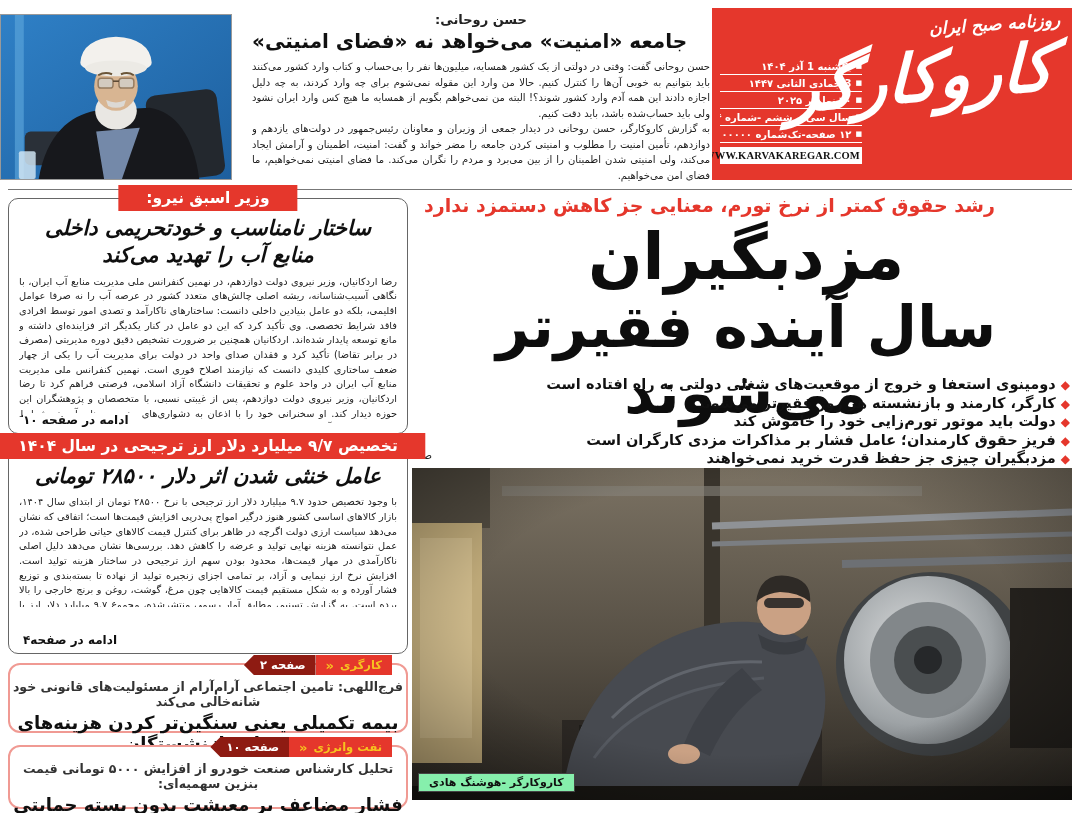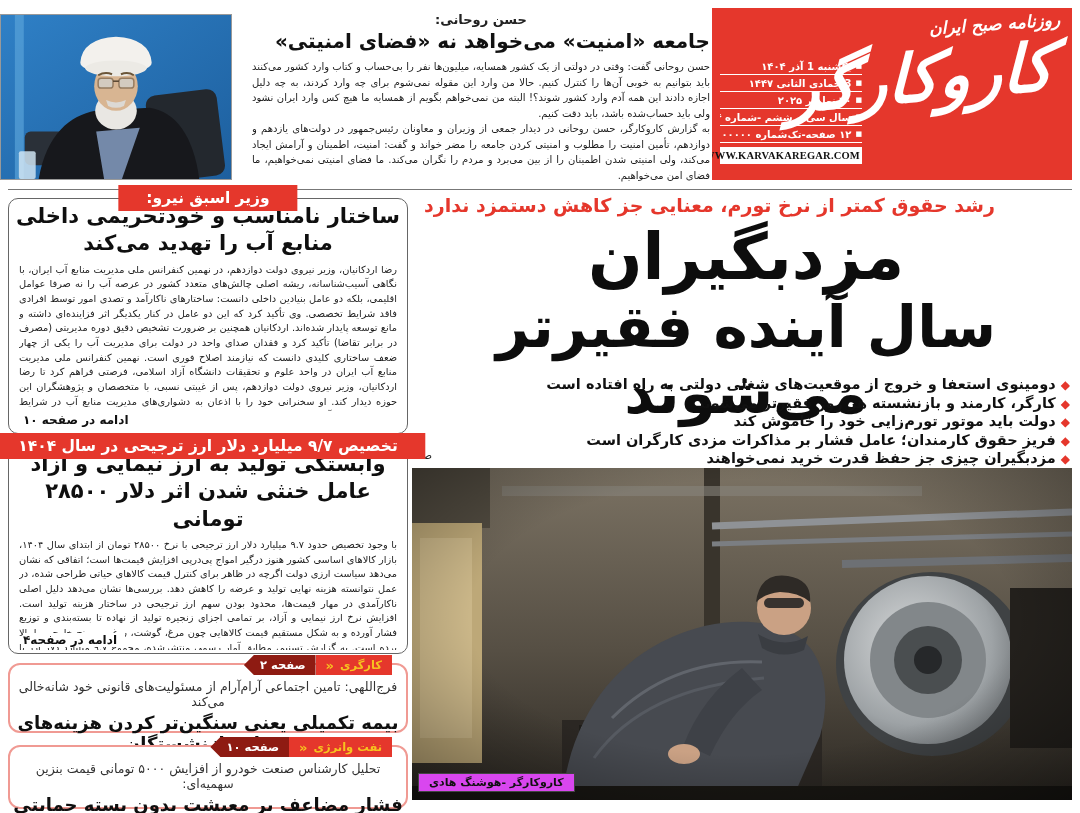--- a/index.html
+++ b/index.html
@@ -37,21 +37,21 @@
   }
 
   
   .rouhani { position:absolute; top:14px; right:848px; left:8px; width:232px; height:166px;
              border:1px solid #999; }
   .rouhani svg { display:block; width:100%; height:100%; }
 
   
   .top-story { position:absolute; top:12px; left:252px; width:458px; height:174px; overflow:hidden; }
   .top-story-kicker { text-align:center; font-size:13px; font-weight:bold; color:#222; }
-  .top-story-headline { text-align:right; font-size:20px; font-weight:900; color:#111; margin:2px 0 6px; }
+  .top-story-headline { text-align:left; font-size:20px; font-weight:900; color:#111; margin:2px 0 6px; }
   .top-story p { font-size:10px; line-height:1.55; color:#1c1c1c; text-align:justify; }
   .top-story-more { text-align:left; font-weight:bold; font-size:12px; color:#111; margin-top:2px; padding-left:28px; }
 
   .top-divider { position:absolute; top:189px; right:8px; left:8px; height:1px; background:#777; }
 
   
   .lead-kicker {
     position:absolute; top:194px; left:424px; width:648px; text-align:left;
     color:#e5372c; font-size:19px; font-weight:bold;
   }
@@ -62,37 +62,37 @@
   .lead-bullets li {
     text-align:right; font-size:14.5px; font-weight:bold; color:#111; line-height:17.6px;
   }
   .diamond { color:#e5372c; font-size:12px; margin-left:5px; }
   .lead-pageref { position:absolute; top:449px; right:648px; font-size:11px; color:#222; }
 
   
   .main-photo { position:absolute; top:468px; left:412px; width:660px; height:332px; overflow:hidden; }
   .main-photo svg { display:block; width:100%; height:100%; }
   .photo-caption {
-    position:absolute; bottom:8px; left:6px; background:#d946ef; border:1px solid #444;
+    position:absolute; bottom:8px; left:6px; background:#86efac; border:1px solid #444;
     font-size:11px; font-weight:bold; color:#111; padding:2px 10px; white-space:nowrap;
   }
 
   
   .article-box {
     position:absolute; right:672px; left:8px; width:400px;
     border:1px solid #666; border-radius:10px; background:#fff;
   }
   .box-water { top:198px; height:236px; }
   .box-currency { top:446px; height:208px; }
   .kicker-chip {
     position:absolute; top:-14px; left:50%; transform:translateX(-50%);
     background:#e5372c; color:#fff; font-weight:bold; text-align:center;
     padding:4px 28px; white-space:nowrap; font-size:15.5px;
   }
-  .box-headline { margin-top:4px; text-align:center; font-size:21px; font-weight:900; color:#0f0f0f; line-height:1.3; }
+  .box-headline { margin-top:16px; text-align:center; font-size:21px; font-weight:900; color:#0f0f0f; line-height:1.3;font-style:italic; }
   .box-body {
     margin:5px 10px 0; font-size:9.8px; line-height:1.5; color:#1c1c1c; text-align:justify;
     overflow:hidden;
   }
   .box-water  .box-body { height:148px; }
   .box-currency .box-body { height:112px; }
   .box-more {
     position:absolute; bottom:6px; left:14px; background:#fff; font-weight:bold;
     font-size:12px; color:#111; padding-right:8px;
   }
@@ -107,21 +107,21 @@
   .teaser-tab {
     position:absolute; top:-10px; right:14px; display:flex; align-items:stretch;
     font-size:11.5px; font-weight:bold; line-height:1;
   }
   .tab-section { background:#e5372c; color:#f7c31f; padding:4px 10px 3px; display:flex; align-items:center; gap:6px; }
   .tab-chev { color:#f7c31f; font-size:13px; }
   .tab-page {
     background:#8e1b12; color:#fff; padding:4px 10px 3px 16px; display:flex; align-items:center;
     clip-path:polygon(100% 0, 100% 100%, 10px 100%, 0 50%, 10px 0);
   }
-  .teaser-kicker { margin-top:14px; text-align:center; font-size:12.5px; color:#333; }
+  .teaser-kicker { margin-top:14px; text-align:center; font-size:12.5px; color:#333;font-weight:bold; }
   .teaser-headline { margin-top:3px; text-align:center; font-size:18px; font-weight:900; color:#0f0f0f; }
 </style>
 </head>
 <body>
 
 <div class="page">
 
   <div class="rouhani">
     <svg viewBox="0 0 232 166" preserveAspectRatio="none">
       <defs>
@@ -271,21 +271,20 @@
       <div>ساختار نامناسب و خودتحریمی داخلی</div>
       <div>منابع آب را تهدید می‌کند</div>
     </div>
     <div class="box-body">رضا اردکانیان، وزیر نیروی دولت دوازدهم، در نهمین کنفرانس ملی مدیریت منابع آب ایران، با نگاهی آسیب‌شناسانه، ریشه اصلی چالش‌های متعدد کشور در عرصه آب را نه صرفا عوامل اقلیمی، بلکه دو عامل بنیادین داخلی دانست: ساختارهای ناکارآمد و تصدی امور توسط افرادی فاقد شرایط تخصصی. وی تأکید کرد که این دو عامل در کنار یکدیگر اثر فزاینده‌ای داشته و مانع توسعه پایدار شده‌اند. اردکانیان همچنین بر ضرورت تشخیص دقیق دوره مدیریتی (مصرف در برابر تقاضا) تأکید کرد و فقدان صدای واحد در دولت برای مدیریت آب را یکی از چهار ضعف ساختاری کلیدی دانست که نیازمند اصلاح فوری است. نهمین کنفرانس ملی مدیریت منابع آب ایران در واحد علوم و تحقیقات دانشگاه آزاد اسلامی، فرصتی فراهم کرد تا رضا اردکانیان، وزیر نیروی دولت دوازدهم، پس از غیبتی نسبی، با متخصصان و پژوهشگران این حوزه دیدار کند. او سخنرانی خود را با اذعان به دشواری‌های مدیریت منابع آب در شرایط تغییرات اقلیمی آغاز کرد، اما بلافاصله نقطه اتکای خود را معرفی کرد: ظرفیت منابع انسانی کشور به عنوان یک ثروت تجدیدپذیر.</div>
     <div class="box-more">ادامه در صفحه ۱۰</div>
   </div>
 
   <div class="article-box box-currency">
     <div class="kicker-chip">تخصیص ۹/۷ میلیارد دلار ارز ترجیحی در سال ۱۴۰۴</div>
     <div class="box-headline">
-      <div>وابستگی تولید به ارز نیمایی و آزاد</div>
       <div>عامل خنثی شدن اثر دلار ۲۸۵۰۰ تومانی</div>
     </div>
     <div class="box-body">با وجود تخصیص حدود ۹.۷ میلیارد دلار ارز ترجیحی با نرخ ۲۸۵۰۰ تومان از ابتدای سال ۱۴۰۴، بازار کالاهای اساسی کشور هنوز درگیر امواج پی‌درپی افزایش قیمت‌ها است؛ اتفاقی که نشان می‌دهد سیاست ارزی دولت اگرچه در ظاهر برای کنترل قیمت کالاهای حیاتی طراحی شده، در عمل نتوانسته هزینه نهایی تولید و عرضه را کاهش دهد. بررسی‌ها نشان می‌دهد دلیل اصلی ناکارآمدی در مهار قیمت‌ها، محدود بودن سهم ارز ترجیحی در ساختار هزینه تولید است. افزایش نرخ ارز نیمایی و آزاد، بر تمامی اجزای زنجیره تولید از نهاده تا بسته‌بندی و توزیع فشار آورده و به شکل مستقیم قیمت کالاهایی چون مرغ، گوشت، روغن و برنج خارجی را بالا برده است. به گزارش تسنیم، مطابق آمار رسمی منتشرشده، مجموع ۹.۷ میلیارد دلار ارز با نرخ ترجیحی ۲۸۵۰۰ تومان در سال جاری تاکنون میان گروه‌های اصلی کالای اساسی توزیع شده است.</div>
     <div class="box-more">ادامه در صفحه۴</div>
   </div>
 
   <div class="teaser teaser-1">
     <div class="teaser-tab">
       <span class="tab-section">
           <span>کارگری</span>

